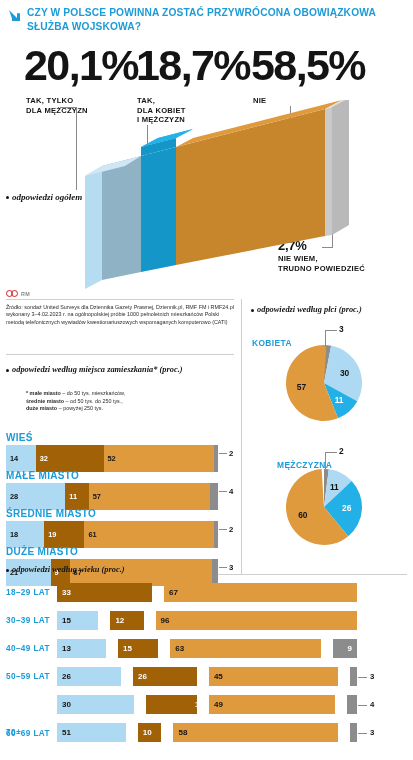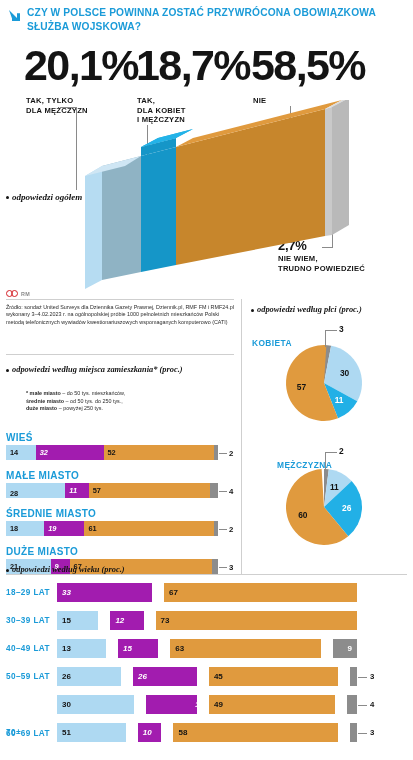--- a/index.html
+++ b/index.html
@@ -68,26 +68,26 @@
 
   
   .sechead{position:absolute;font-family:"Liberation Serif",serif;font-style:italic;font-weight:bold;font-size:8.4px;line-height:10.5px;color:#141414;}
   .sechead .dot{display:inline-block;width:3px;height:3px;border-radius:50%;background:#141414;vertical-align:middle;margin-right:3px;}
 
   .footnote{position:absolute;left:26px;top:390px;width:180px;font-size:5.4px;line-height:7.6px;color:#2c2c2c;}
   .footnote b{font-weight:bold;}
 
   
   .grouplabel{position:absolute;font-size:10px;font-weight:bold;letter-spacing:0.3px;color:#1b9bd8;text-transform:uppercase;}
-  .sbar{position:absolute;height:15px;display:flex;}
+  .sbar{position:absolute;height:27px;display:flex;}
   .seg{height:100%;display:flex;align-items:center;box-sizing:border-box;}
   .seg span{font-size:7.4px;font-weight:bold;padding-left:4px;}
   .seg.light{background:#aed9f2;}
   .seg.light span{color:#141414;}
-  .seg.cyan{background:#a21caf;font-style:italic;}
+  .seg.cyan{background:#a16207;}
   .seg.cyan span{color:#ffffff;}
   .seg.orange{background:#e09a3e;}
   .seg.orange span{color:#141414;}
   .seg.gray{background:#8c8c8c;}
   .seg.gray span{color:#ffffff;}
   .outval{position:absolute;font-size:7.8px;font-weight:bold;color:#141414;}
   .outtick{position:absolute;height:1px;background:#8a8a8a;}
 
   
   .agelabel{position:absolute;font-size:8.2px;font-weight:bold;letter-spacing:0.4px;color:#1b9bd8;text-transform:uppercase;}
@@ -216,21 +216,21 @@
         </div>
         <div class="seg orange" style="width: 110.24px;">
           <span>52</span>
         </div>
         <div class="seg gray" style="width: 4.24px;"></div>
       </div>
       <div class="outtick" style="left: 219px; top: 453px; width: 8px;"></div>
       <div class="outval" style="left: 229px; top: 449px;">2</div>
       <div class="grouplabel" style="left: 6px; top: 470px;">MAŁE MIASTO</div>
       <div class="sbar" style="left: 6px; top: 483px; width: 212px;">
-        <div class="seg light" style="width: 59.36px; align-items: flex-end;">
+        <div class="seg light" style="width: 59.36px;">
           <span>28</span>
         </div>
         <div class="seg cyan" style="width: 23.32px;">
           <span>11</span>
         </div>
         <div class="seg orange" style="width: 120.84px;">
           <span>57</span>
         </div>
         <div class="seg gray" style="width: 8.48px;"></div>
       </div>
@@ -315,21 +315,21 @@
       </div>
       <div class="agelabel" style="left: 6px; top: 616px;">30–39 LAT</div>
       <div class="abar" style="left: 57px; top: 611px; width: 300px;">
         <div class="seg light" style="width: 45px;">
           <span>15</span>
         </div>
         <div class="seg cyan" style="width: 36px;">
           <span>12</span>
         </div>
         <div class="seg orange" style="width: 219px;">
-          <span>73</span>
+          <span>96</span>
         </div>
       </div>
       <div class="agelabel" style="left: 6px; top: 644px;">40–49 LAT</div>
       <div class="abar" style="left: 57px; top: 639px; width: 300px;">
         <div class="seg light" style="width: 55px;">
           <span>13</span>
         </div>
         <div class="seg cyan" style="width: 45px;">
           <span>15</span>
         </div>

